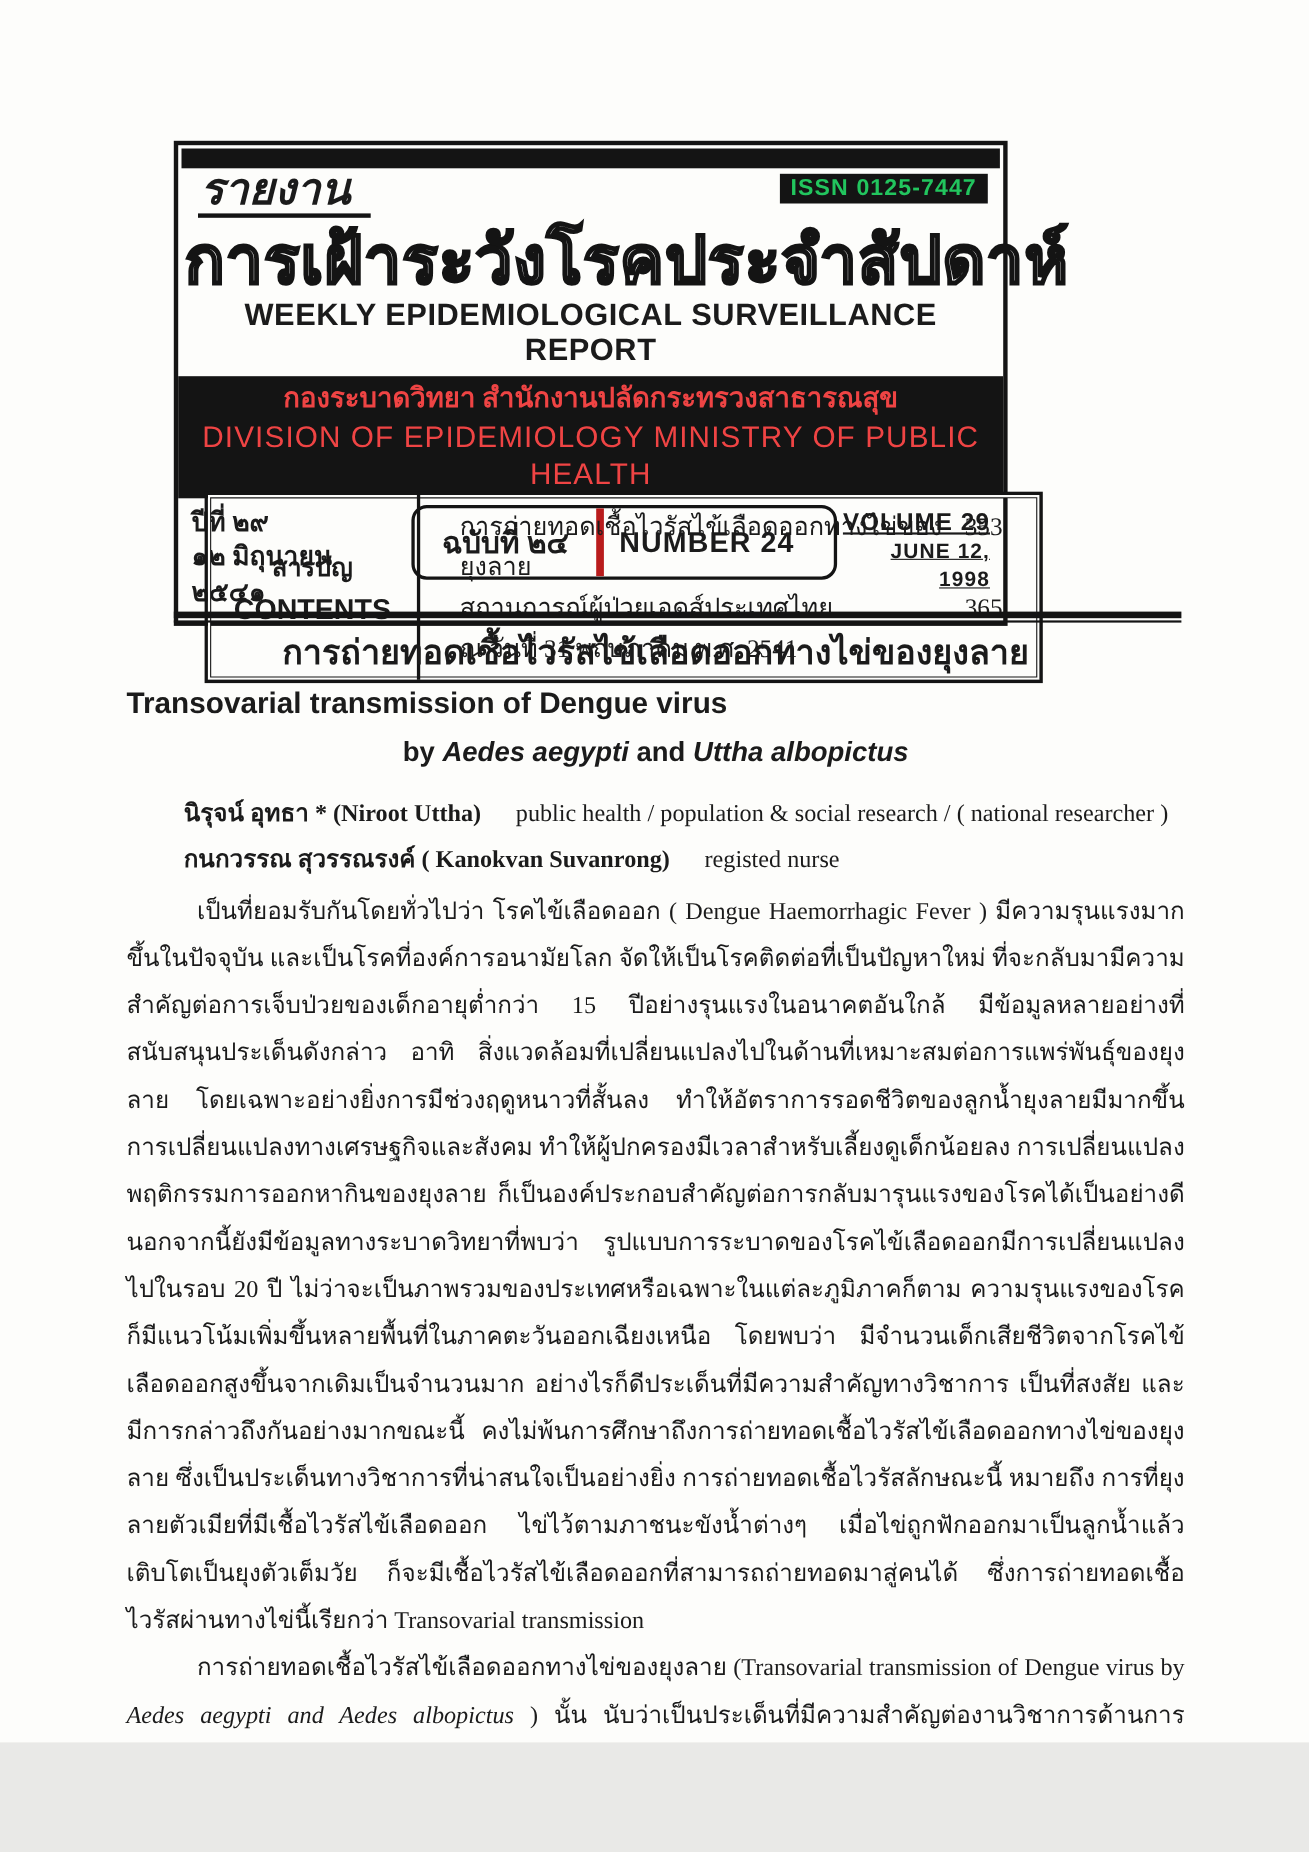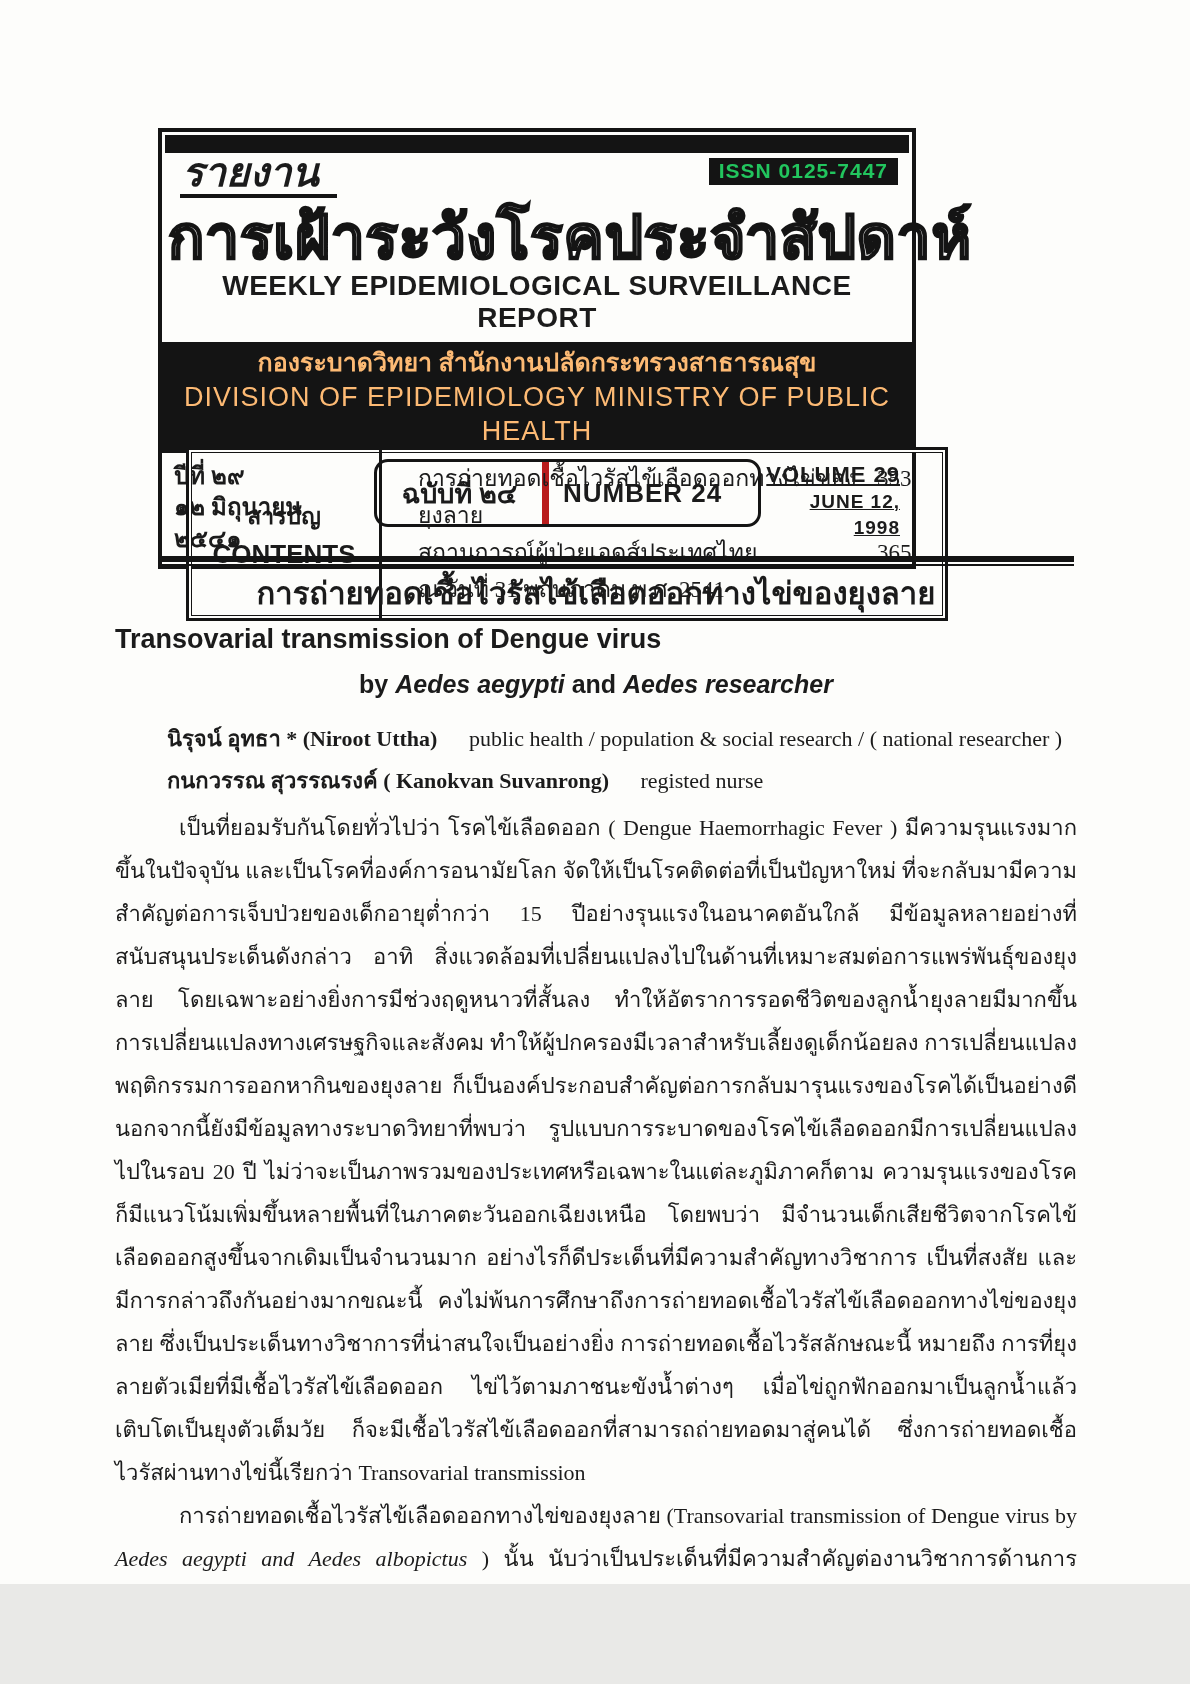--- a/index.html
+++ b/index.html
@@ -50,21 +50,21 @@
     letter-spacing:1px;
     white-space:nowrap;
   }
   .mast-eng{
     text-align:center;
     font-family:"Liberation Sans",sans-serif;
     font-weight:bold;font-size:28px;line-height:32px;
     letter-spacing:0.5px;
     margin-bottom:8px;
   }
-  .division-bars{background:#141414;color:#fdba74;text-align:center;padding:4px 0 5px 0;}
+  .division-bars{background:#141414;color:#ef4444;text-align:center;padding:4px 0 5px 0;}
   .division-thai{font-size:25px;line-height:34px;font-weight:bold;}
   .division-eng{
     font-family:"Liberation Sans",sans-serif;
     font-size:27px;line-height:34px;letter-spacing:1px;
   }
   .issue-row{display:flex;align-items:stretch;padding:8px 12px 10px 12px;}
   .issue-left{width:200px;font-weight:bold;}
   .issue-left .l1{font-size:24px;line-height:30px;}
   .issue-left .l2{font-size:24px;line-height:32px;}
   .issue-center{
@@ -186,21 +186,21 @@
         <span class="p"></span>
       </div>
     </div>
   </div>
 
   <div class="thick-rule"></div>
 
   <div class="article">
     <div class="title-thai">การถ่ายทอดเชื้อไวรัสไข้เลือดออกทางไข่ของยุงลาย</div>
     <div class="title-eng">Transovarial transmission of Dengue virus</div>
-    <div class="title-by"><span>by </span><span class="sp">Aedes aegypti</span><span> and </span><span class="sp">Aedes researcher</span></div>
+    <div class="title-by"><span>by </span><span class="sp">Aedes aegypti</span><span> and </span><span class="sp">Uttha albopictus</span></div>
 
     <div class="authors">
       <div class="author-line">
         <span class="nm">นิรุจน์ อุทธา * (Niroot Uttha)</span>
         <span class="rl">public health / population &amp; social research / ( national researcher )</span>
       </div>
       <div class="author-line">
         <span class="nm">กนกวรรณ  สุวรรณรงค์ ( Kanokvan Suvanrong)</span>
         <span class="rl">registed nurse</span>
       </div>

